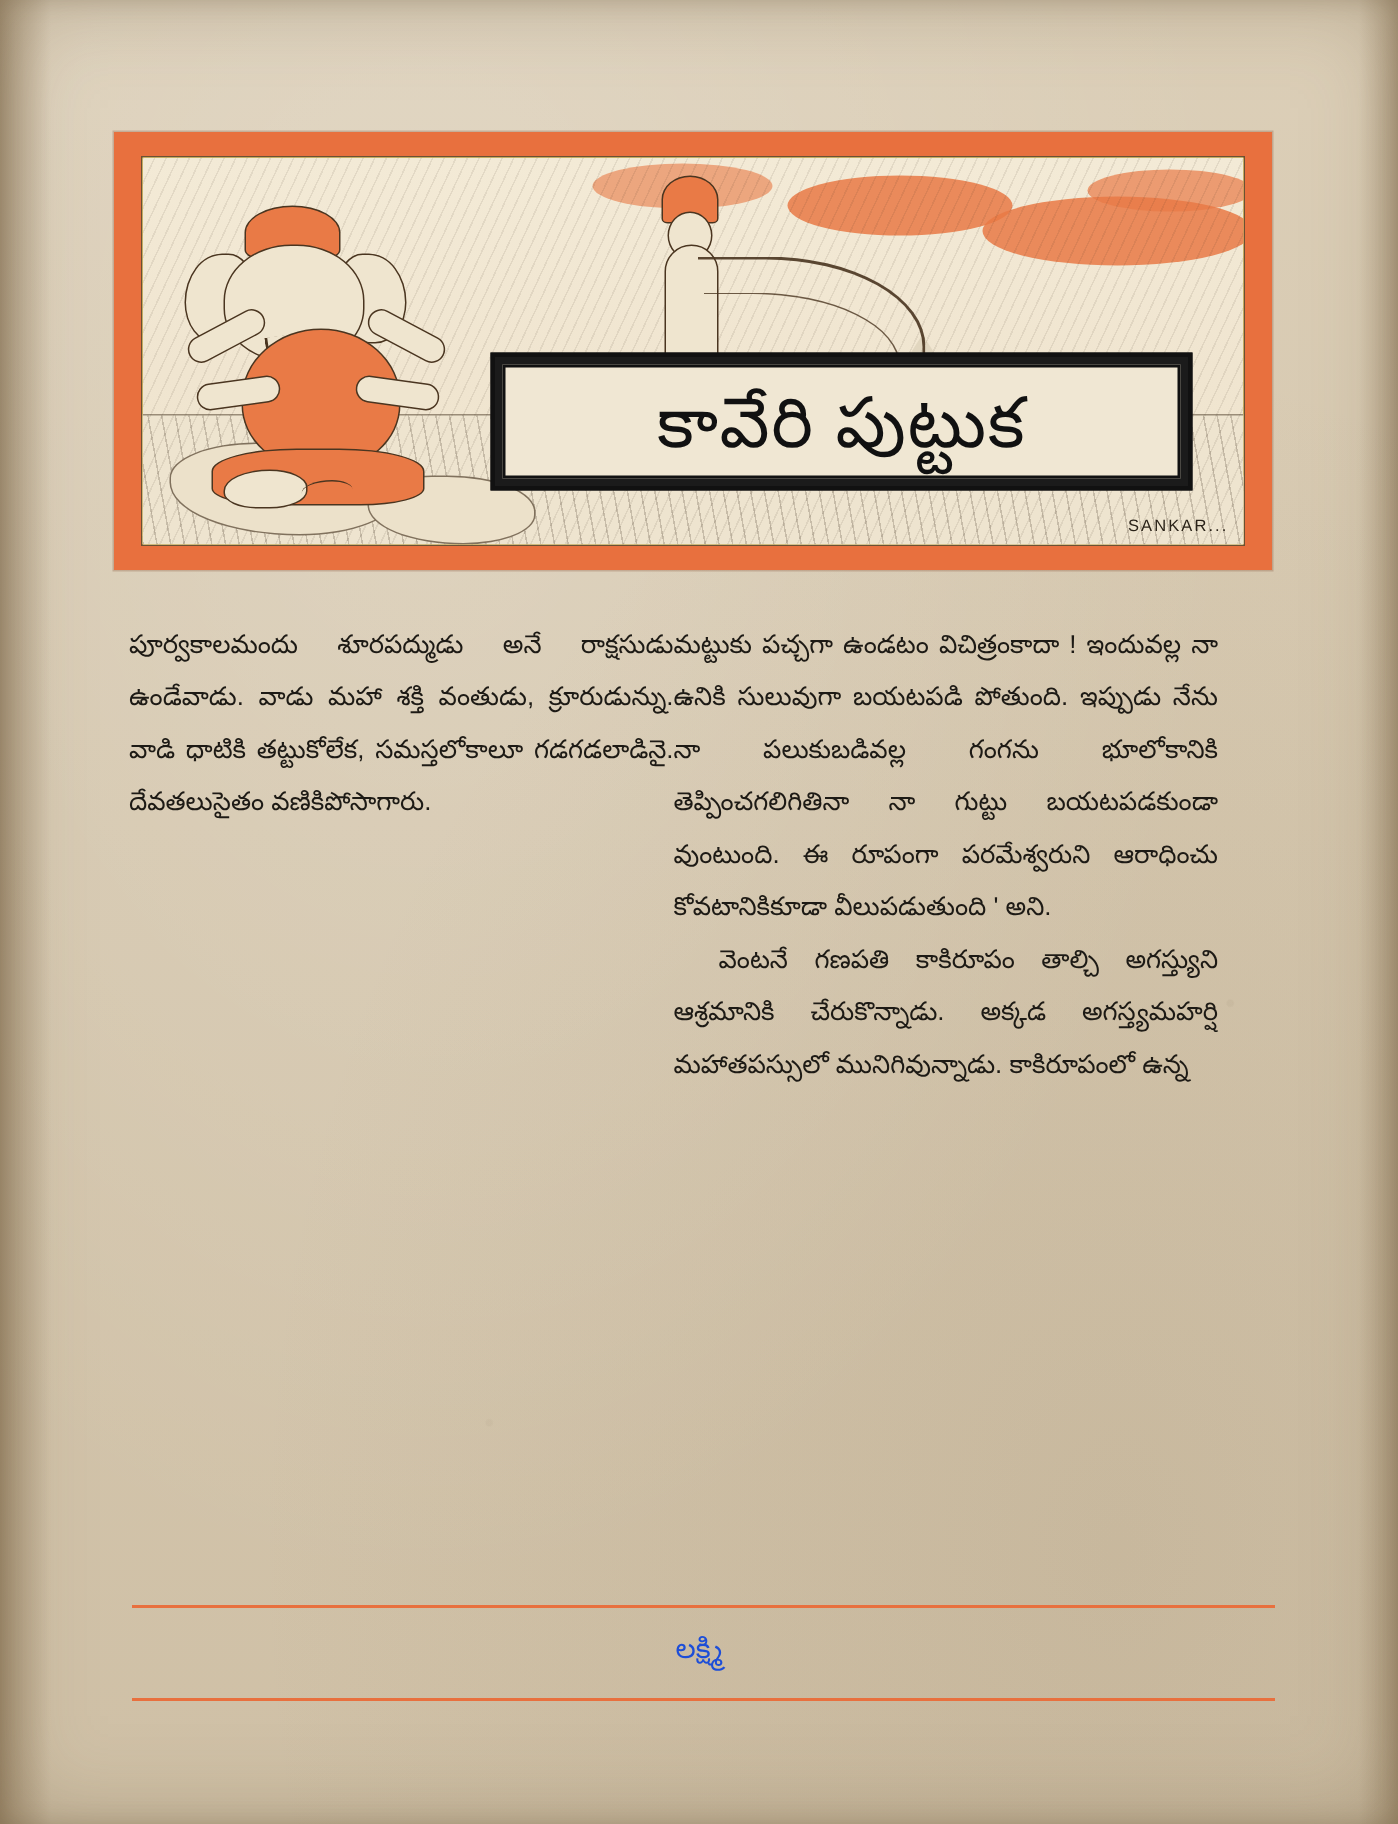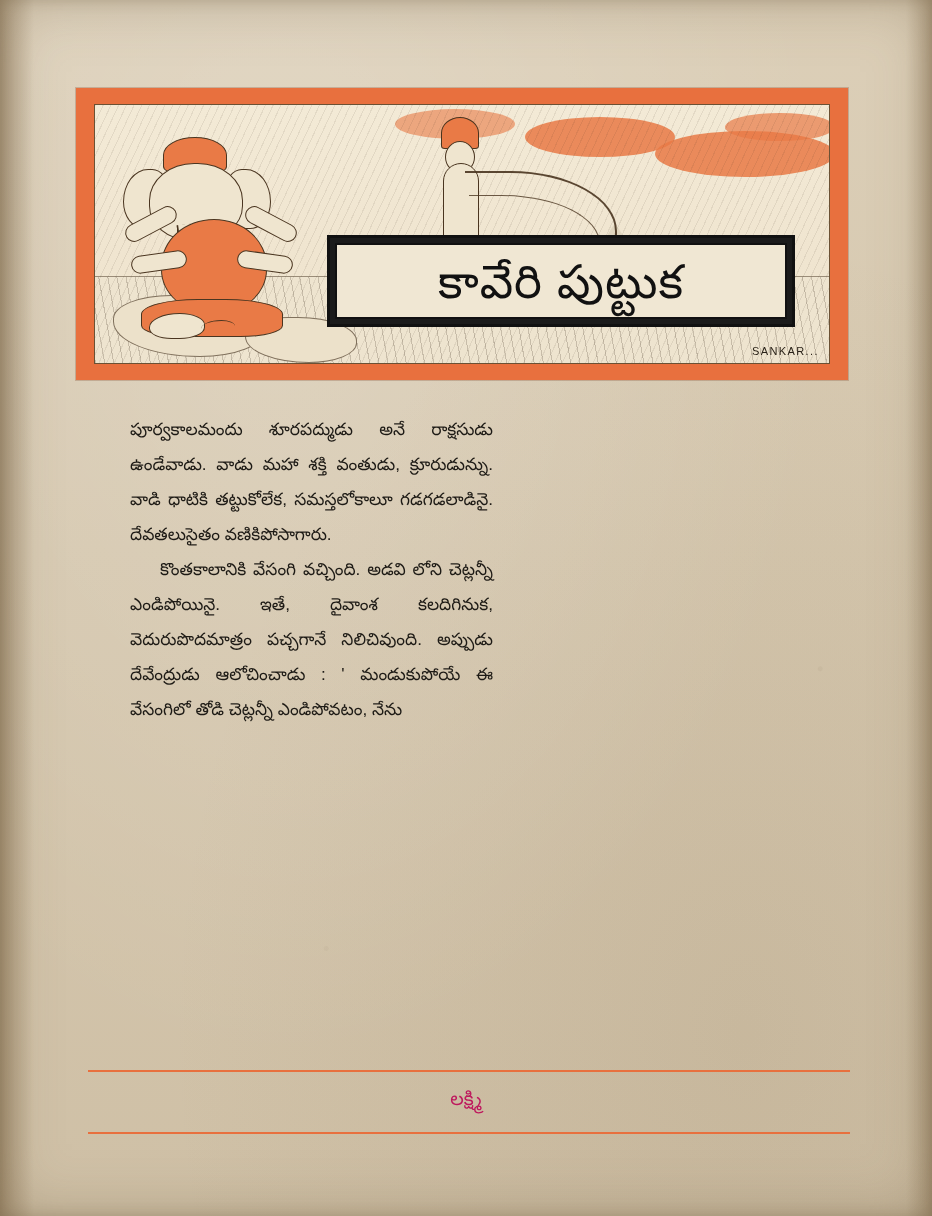--- a/index.html
+++ b/index.html
@@ -297,21 +297,20 @@
   }
 
   
   .columns {
     position: absolute;
     left: 86px;
     top: 412px;
     width: 770px;
     height: 640px;
     display: flex;
-    justify-content: flex-end;
   }
   .col {
     width: 363px;
     color: #1d1a15;
     font-size: 17.2px;
     line-height: 35px;
     text-align: justify;
   }
   .col p {
     margin: 0 0 0 0;
@@ -331,21 +330,21 @@
   }
   .rule.top { top: 1070px; }
   .rule.bottom { top: 1132px; }
   .folio {
     position: absolute;
     left: 0;
     right: 0;
     top: 1088px;
     text-align: center;
     font-size: 19px;
-    color: #be185d;
+    color: #1d4ed8;
   }
 </style>
 </head>
 <body>
 
 <div class="page"></div>
 
 <div class="illus-wrap">
   <div class="illus-inner">
     <div class="sky"></div>
@@ -394,23 +393,24 @@
       </div>
     </div>
 
     <div class="signature">SANKAR...</div>
   </div>
 </div>
 
 <div class="columns">
   <div class="col">
     <p class="first">పూర్వకాలమందు శూరపద్ముడు అనే రాక్షసుడు ఉండేవాడు. వాడు మహా శక్తి వంతుడు, క్రూరుడున్ను. వాడి ధాటికి తట్టుకోలేక, సమస్తలోకాలూ గడగడలాడినై. దేవతలుసైతం వణికిపోసాగారు.</p>
-    <p>కొంతకాలానికి వేసంగి వచ్చింది. అడవి లోని చెట్లన్నీ ఎండిపోయినై. ఇతే, దైవాంశ కలదిగినుక, వెదురుపొదమాత్రం పచ్చగానే నిలిచివుంది. అప్పుడు దేవేంద్రుడు ఆలోచించాడు : ' మండుకుపోయే ఈ వేసంగిలో తోడి చెట్లన్నీ ఎండిపోవటం, నేను</p>
   </div>
   <div class="col">
+    <p class="first">మట్టుకు పచ్చగా ఉండటం విచిత్రంకాదా ! ఇందువల్ల నా ఉనికి సులువుగా బయటపడి పోతుంది. ఇప్పుడు నేను నా పలుకుబడివల్ల గంగను భూలోకానికి తెప్పించగలిగితినా నా గుట్టు బయటపడకుండా వుంటుంది. ఈ రూపంగా పరమేశ్వరుని ఆరాధించు కోవటానికికూడా వీలుపడుతుంది ' అని.</p>
+    <p>వెంటనే గణపతి కాకిరూపం తాల్చి అగస్త్యుని ఆశ్రమానికి చేరుకొన్నాడు. అక్కడ అగస్త్యమహర్షి మహాతపస్సులో మునిగివున్నాడు. కాకిరూపంలో ఉన్న</p>
   </div>
 </div>
 
 <div class="rule top"></div>
 <div class="folio">లక్ష్మి</div>
 <div class="rule bottom"></div>
 
 <div class="left-margin-dark"></div>
 <div class="right-margin-dark"></div>
 <div class="edge-shade"></div>

